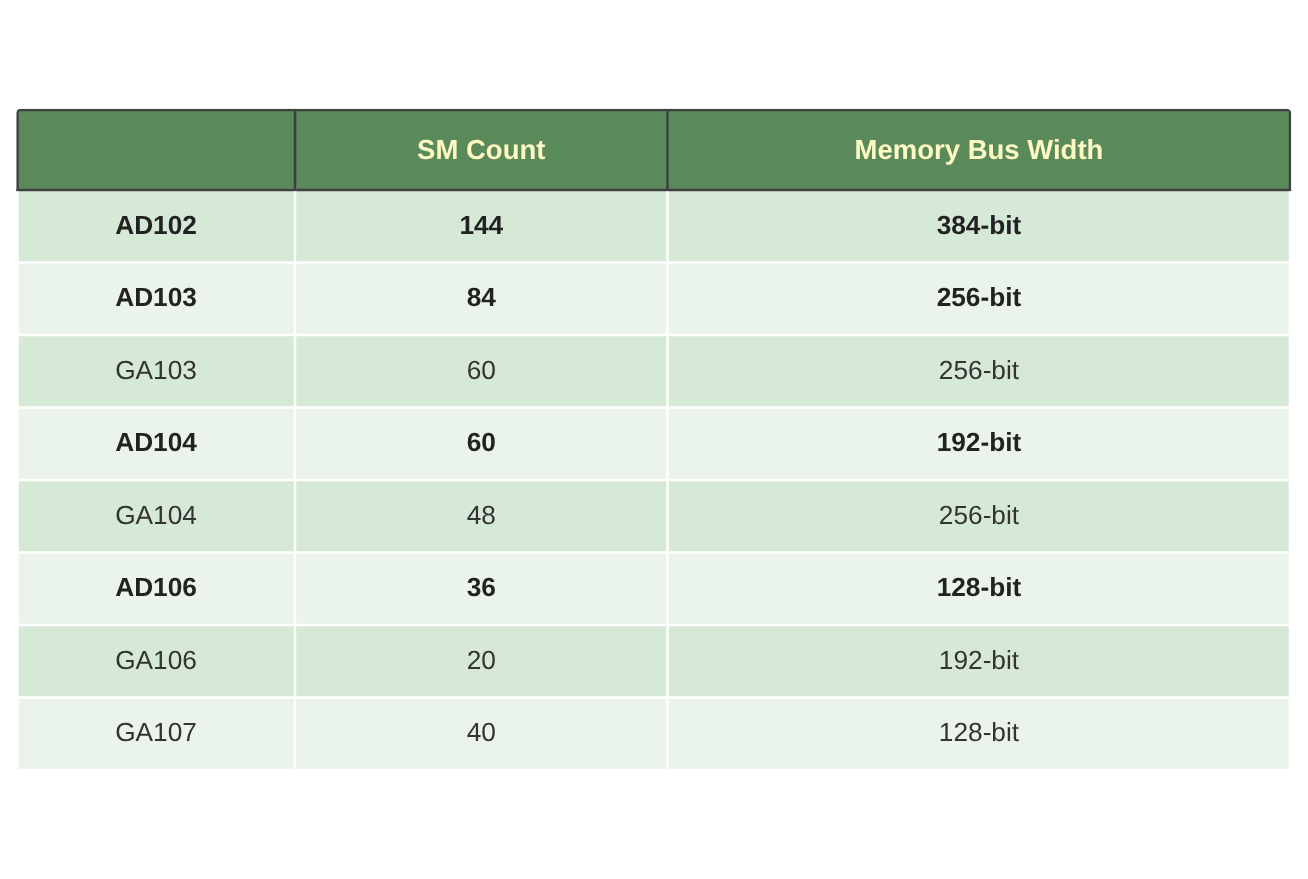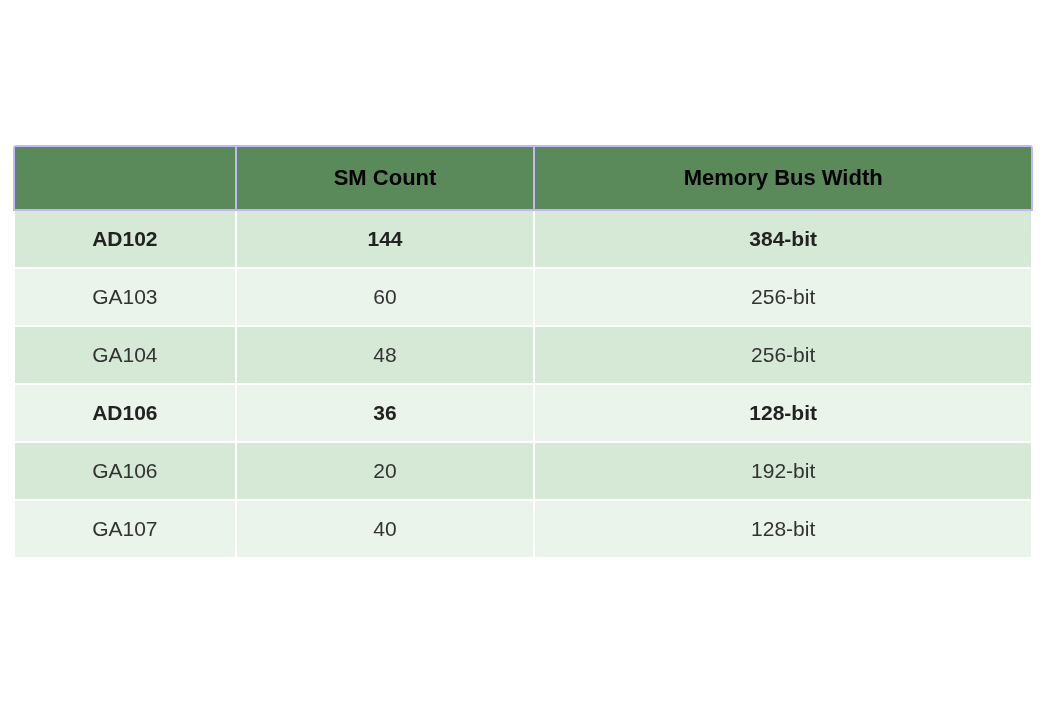--- a/index.html
+++ b/index.html
@@ -25,26 +25,26 @@
       border-radius: 4px;
     }
 
     table {
       width: 100%;
       border-collapse: collapse;
     }
 
     thead tr th {
       background-color: #5a8a5a;
-      color: #000000;
+      color: #fef9c3;
       font-size: 22px;
       font-weight: bold;
       text-align: center;
       padding: 18px 20px;
-      border: 2px solid #c4b5fd;
+      border: 2px solid #404040;
     }
 
     thead tr th:first-child {
       background-color: #5a8a5a;
     }
 
     tbody tr td {
       text-align: center;
       padding: 16px 20px;
       font-size: 21px;
@@ -80,24 +80,34 @@
         <th>SM Count</th>
         <th>Memory Bus Width</th>
       </tr>
     </thead>
     <tbody id="table-body">
     <tr class="bold-row">
           <td>AD102</td>
           <td>144</td>
           <td>384-bit</td>
         </tr>
+        <tr class="bold-row">
+          <td>AD103</td>
+          <td>84</td>
+          <td>256-bit</td>
+        </tr>
         <tr>
           <td>GA103</td>
           <td>60</td>
           <td>256-bit</td>
+        </tr>
+        <tr class="bold-row">
+          <td>AD104</td>
+          <td>60</td>
+          <td>192-bit</td>
         </tr>
         <tr>
           <td>GA104</td>
           <td>48</td>
           <td>256-bit</td>
         </tr>
         <tr class="bold-row">
           <td>AD106</td>
           <td>36</td>
           <td>128-bit</td>

